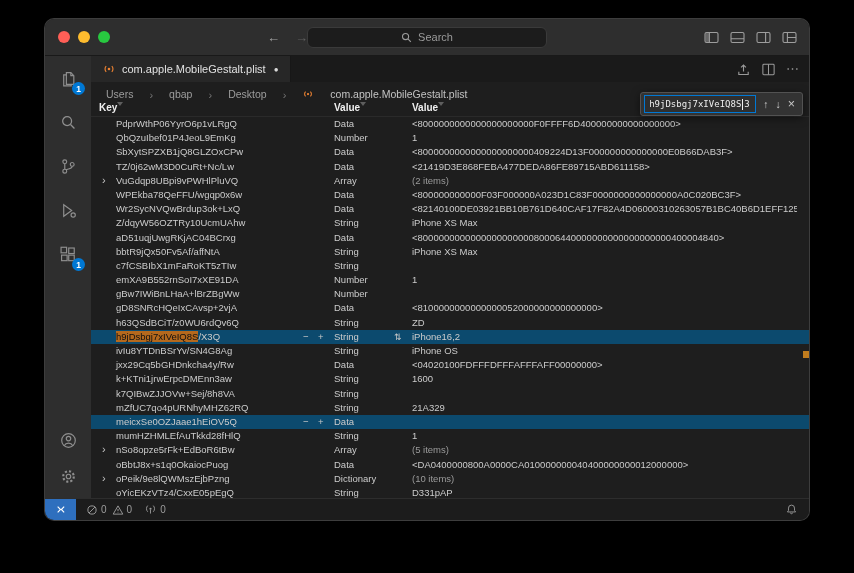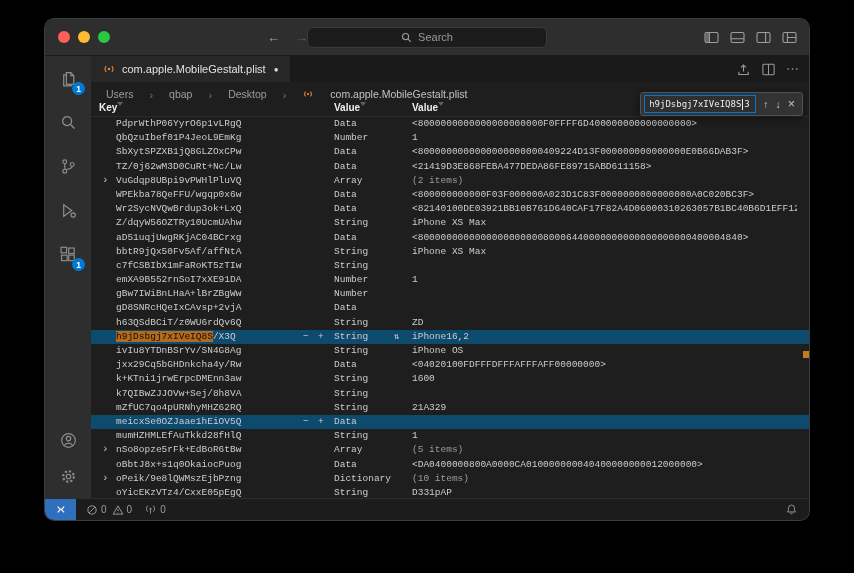--- a/index.html
+++ b/index.html
@@ -59,21 +59,21 @@
   .thead{height:17px;position:relative;flex:0 0 auto;font-size:10px;font-weight:bold;color:#efefef;
     border-bottom:1px solid #2a2a2a}
   .hcell{position:absolute;top:2px;display:flex;align-items:flex-start;}
   .h-key{left:8px}.h-type{left:243px}.h-value{left:321px}
   .sort{width:0;height:0;border-left:3.5px solid transparent;border-right:3.5px solid transparent;
     border-top:4px solid #5e5e5e;display:inline-block}
 
   
   .rows{flex:1;position:relative;overflow:hidden}
   .row{position:relative;height:14.2px;line-height:14.2px;white-space:nowrap;
-    font-family:Liberation Mono, monospace;font-size:9.5px;color:#cccccc}
+    font-family:Liberation Sans, sans-serif;font-size:9.5px;color:#cccccc}
   .row.selected{background:#0c4a6e}
   .row.hovered{background:#0c4a6e}
   .chev{position:absolute;left:11px;top:0;color:#c5c5c5;font-size:11px;line-height:13px}
   .ckey{position:absolute;left:25px}
   .match{background:var(--match);color:#0f0f0f}
   .cctl{position:absolute;color:#c9c9c9}
   .cctl.minus{left:212px}.cctl.plus{left:227px}
   .ctype{position:absolute;left:243px}
   .cpick{position:absolute;left:303px;font-size:9px;color:#c9c9c9}
   .cval{position:absolute;left:321px;right:12px;overflow:hidden}
@@ -316,20 +316,21 @@
             <span class="ctype">Number</span>
             <span class="cval">1</span>
           </div>
           <div class="row">
             <span class="ckey">gBw7IWiBnLHaA+lBrZBgWw</span>
             <span class="ctype">Number</span>
           </div>
           <div class="row">
             <span class="ckey">gD8SNRcHQeIxCAvsp+2vjA</span>
             <span class="ctype">Data</span>
+            <span class="cval">&lt;8100000000000000052000000000000000&gt;</span>
           </div>
           <div class="row">
             <span class="ckey">h63QSdBCiT/z0WU6rdQv6Q</span>
             <span class="ctype">String</span>
             <span class="cval">ZD</span>
           </div>
           <div class="row selected">
             <span class="ckey"><span class="match">h9jDsbgj7xIVeIQ8S</span>/X3Q</span>
             <span class="cctl minus">−</span>
             <span class="cctl plus">+</span>

